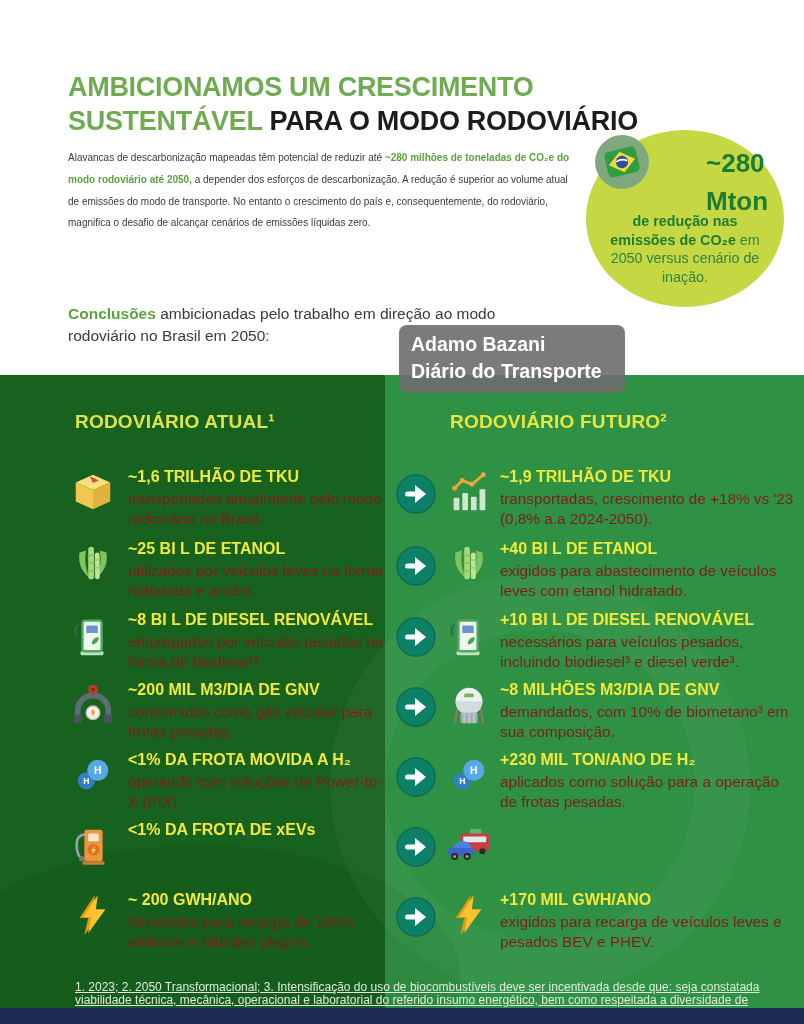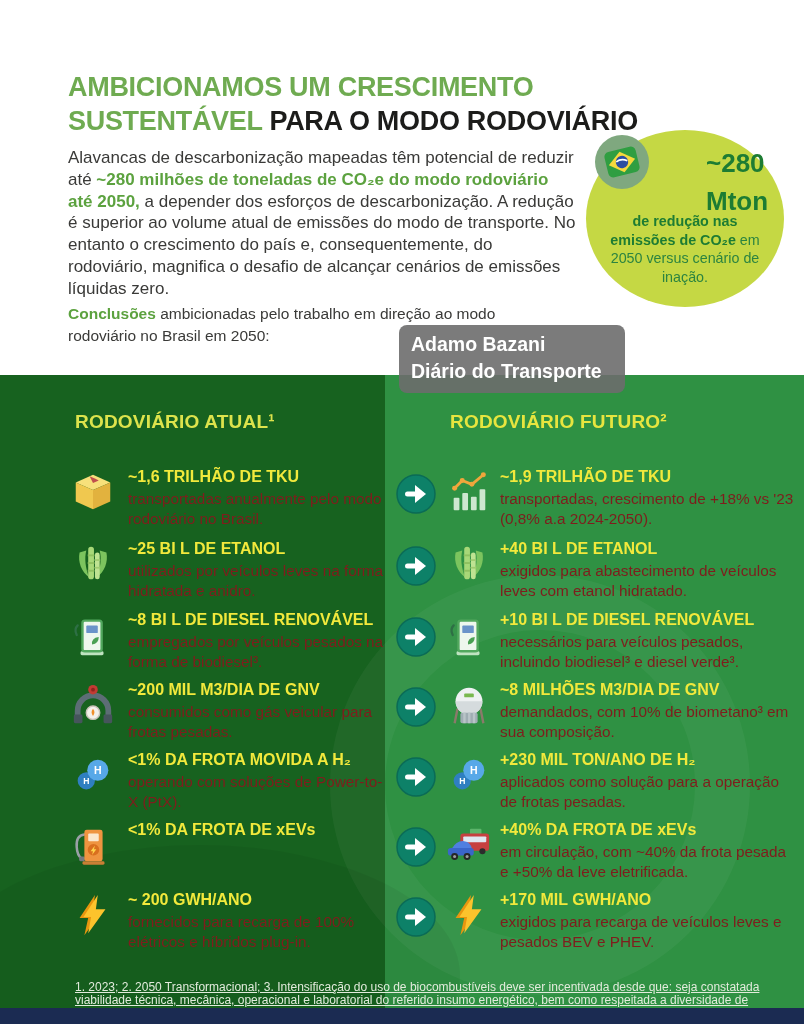--- a/index.html
+++ b/index.html
@@ -6,21 +6,21 @@
   html,body { width:804px; height:1024px; }
   body { font-family:"Liberation Sans", sans-serif; background:#ffffff; position:relative; overflow:hidden; }
 
   .page { position:absolute; inset:0; width:804px; height:1024px; background:#fff; }
 
   
   .main-title { position:absolute; left:68px; top:70px; font-size:27px; line-height:34px; font-weight:bold; letter-spacing:-0.3px; }
   .title-green { color:#6fab51; }
   .title-black { color:#1c1c1a; }
 
-  .intro { position:absolute; left:68px; top:147px; width:508px; font-size:17px; line-height:21.8px; color:#3a3a38; }
+  .intro { position:absolute; left:68px; top:147px; width:508px; font-size:10px; line-height:21.8px; color:#3a3a38; }
   .intro .hl { color:#5ca23f; font-weight:bold; }
 
   .badge { position:absolute; left:586px; top:130px; width:198px; height:177px; border-radius:50%; background:#c5d844; }
   .badge-flag { position:absolute; left:8px; top:4px; width:56px; height:56px; }
   .badge-headline { position:absolute; left:76px; top:14px; width:112px; font-size:26px; line-height:38px; font-weight:bold; color:#1d7c33;margin-left:44px; }
   .badge-sub { position:absolute; left:13px; top:82px; width:172px; text-align:center; font-size:14.3px; line-height:18.6px; color:#2c8440; }
   .badge-sub .b { font-weight:bold; color:#1d7c33; }
 
   .conclusions { position:absolute; left:68px; top:303px; width:430px; font-size:15.5px; line-height:21.5px; color:#3a3a38; }
   .conclusions .lead { color:#5ca23f; font-weight:bold; }
@@ -320,24 +320,20 @@
           <circle cx="21" cy="30.5" r="3.2" fill="#2c2c2c"></circle>
             <circle cx="38" cy="30.5" r="3.2" fill="#2c2c2c"></circle>
           <path d="M6 28 q5 -9 13 -8 q7 1 8 8 Z" fill="#4f7fe0"></path>
           <rect x="2" y="27" width="27" height="8" rx="3" fill="#3a66c9"></rect>
           <circle cx="9" cy="36" r="3.6" fill="#262626"></circle>
             <circle cx="9" cy="36" r="1.6" fill="#9e9e9e"></circle>
           <circle cx="22" cy="36" r="3.6" fill="#262626"></circle>
             <circle cx="22" cy="36" r="1.6" fill="#9e9e9e"></circle>
         </svg>
       </div>
-      <div class="r-text">
-        <div class="item-title">+40% DA FROTA DE xEVs</div>
-        <div class="item-body">em circulação, com ~40% da frota pesada e +50% da leve eletrificada.</div>
-      </div>
     </div>
 
     <div class="row" style="top:515px">
       <div class="l-icon">
         <svg viewBox="0 0 48 48">
           <polygon points="26,3 10,27 19,27 15,45 34,19 24,19" fill="#e8960f"></polygon>
           <polygon points="29,3 14,26 22,26 19,43 37,18 27,18" fill="#fcc32c"></polygon>
         </svg>
       </div>
       <div class="l-text">

